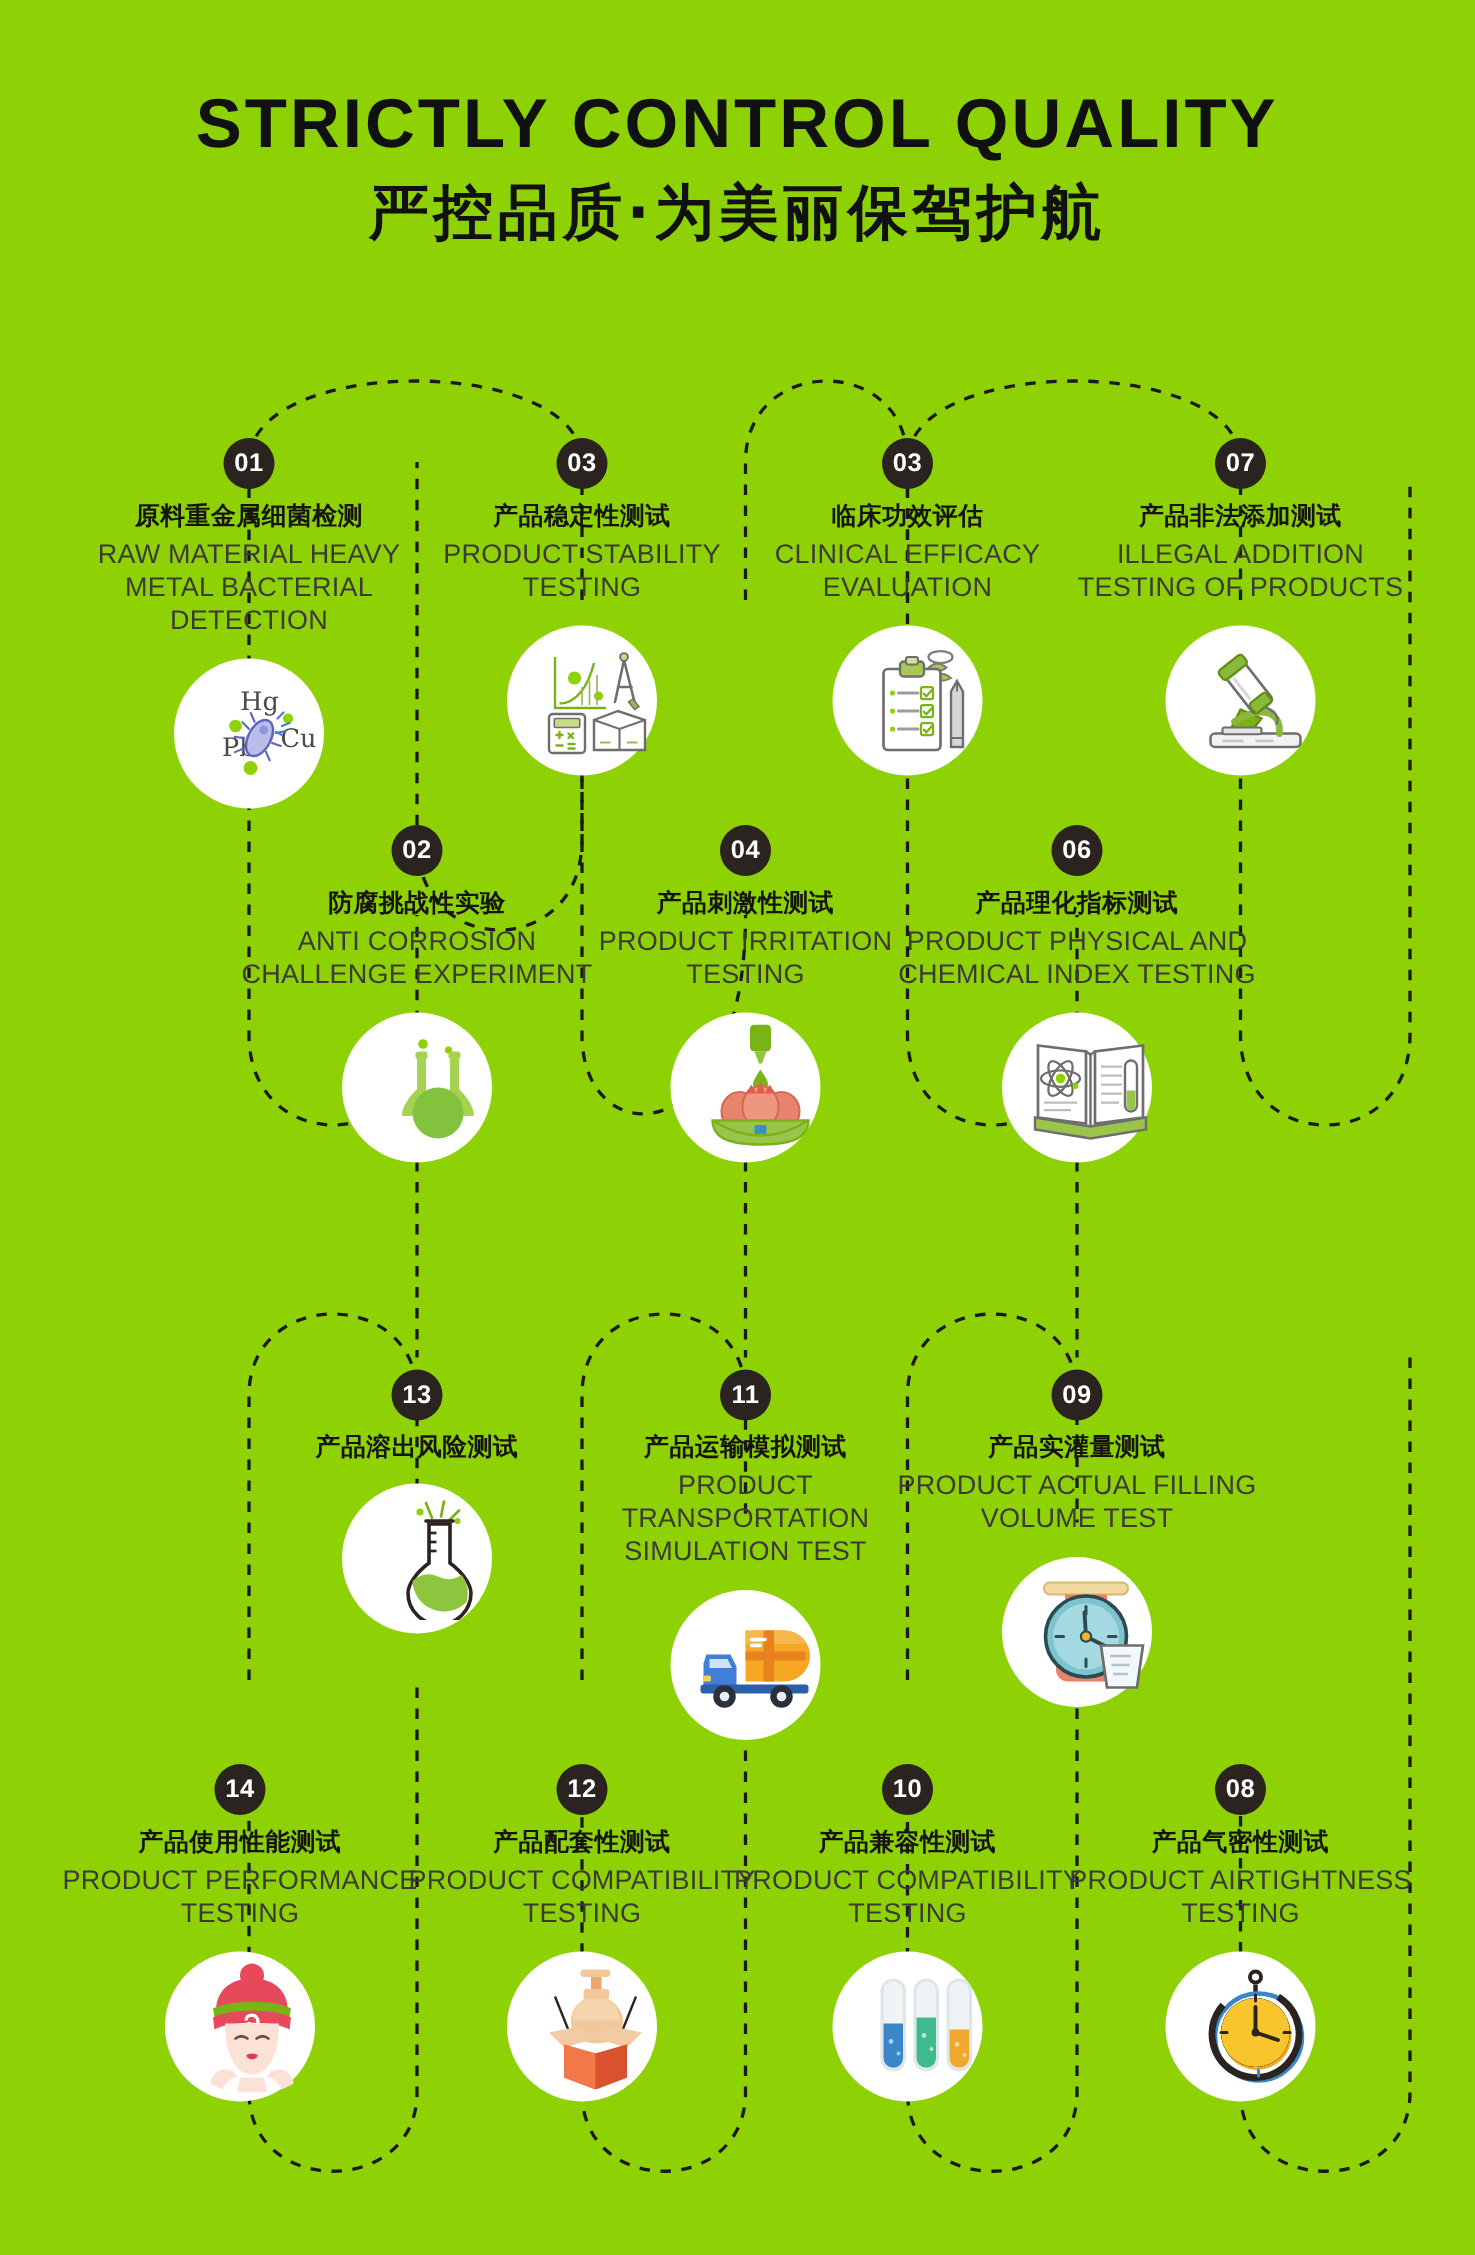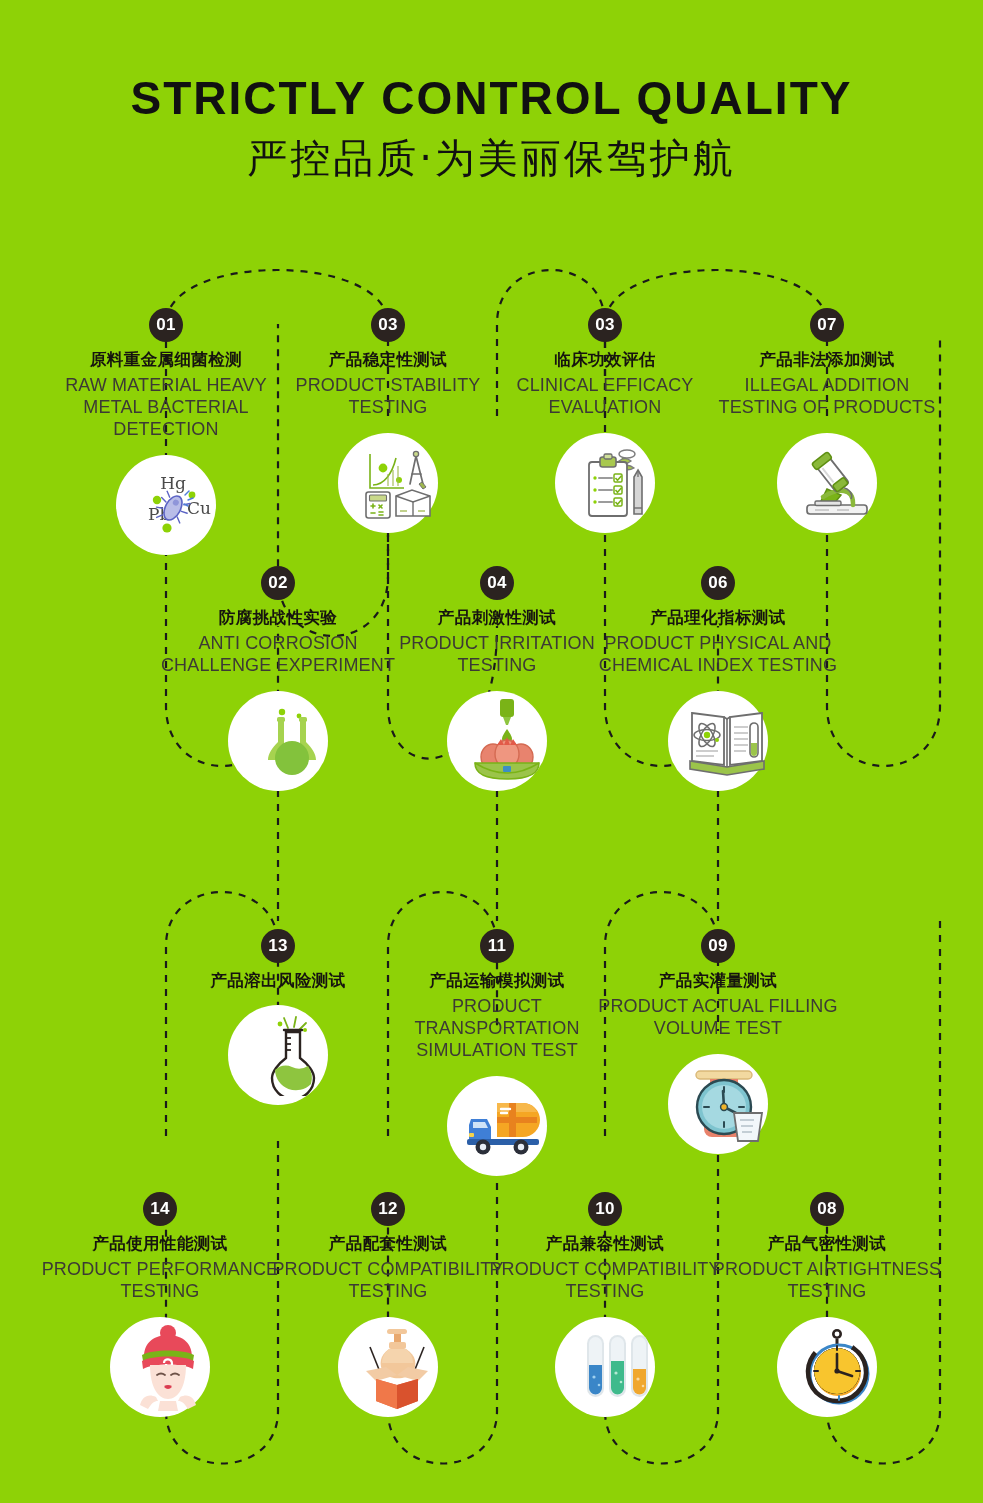--- a/index.html
+++ b/index.html
@@ -2,32 +2,32 @@
 <html><head>
 <meta charset="utf-8">
 <style>
   html,body{margin:0;padding:0;}
   body{
     width:983px;height:1503px;
     background:#8ed206;
     font-family:"Liberation Sans","DejaVu Sans",sans-serif;
     overflow:hidden;position:relative;
   }
-  #stage{position:absolute;inset:0;width:983px;height:1360px;margin-top:16px;}
+  #stage{position:absolute;inset:0;width:983px;height:1360px;}
 
   
   .header{position:absolute;left:0;top:58px;width:983px;text-align:center;}
   .title-en{
     font-size:46px;font-weight:700;color:#111;
     letter-spacing:2.0px;line-height:1.05;
     white-space:nowrap;
   }
   .title-cn{
     margin-top:14px;
-    font-size:40px;font-weight:400;color:#111;
+    font-size:40px;font-weight:700;color:#111;
     letter-spacing:3px;line-height:1.1;
     font-family:"DejaVu Sans","Liberation Sans",sans-serif;
     white-space:nowrap;
   }
 
   
   .wires{position:absolute;left:0;top:0;width:983px;height:1503px;pointer-events:none;}
 
   
   .node{position:absolute;width:240px;text-align:center;}

